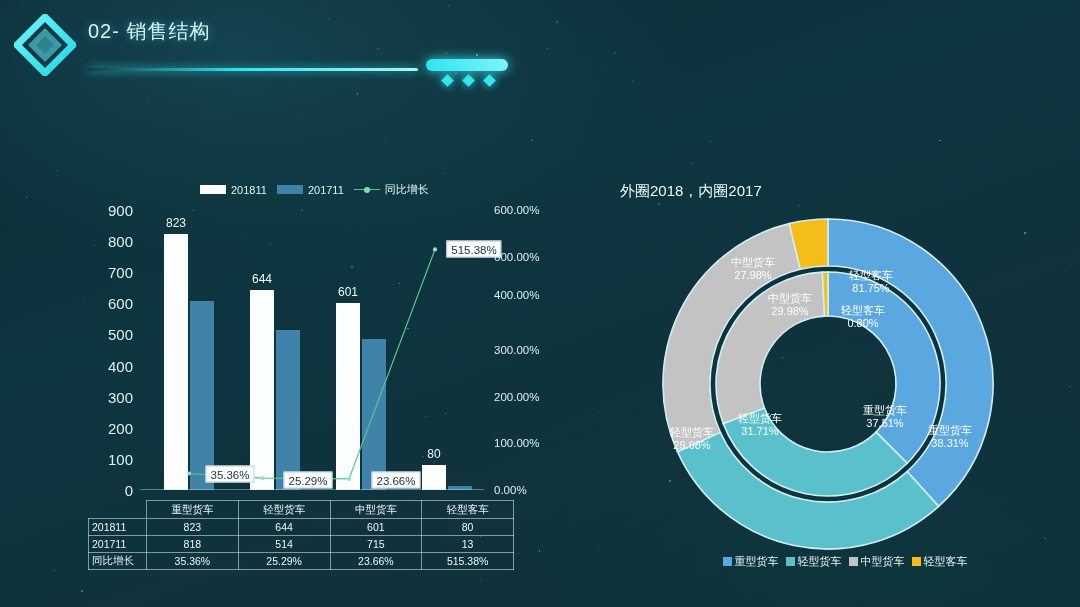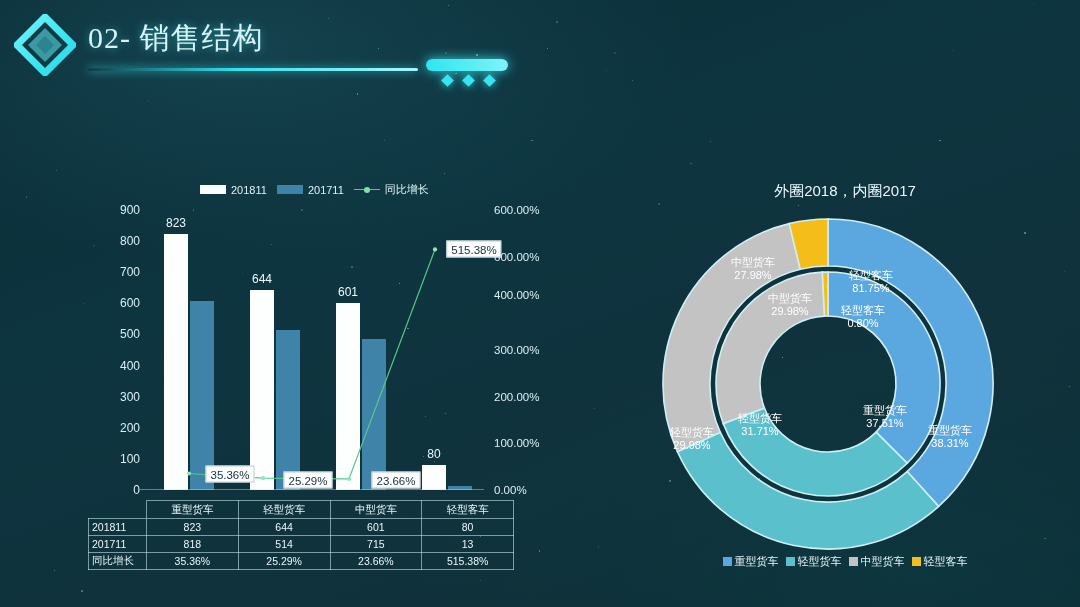--- a/index.html
+++ b/index.html
@@ -16,22 +16,22 @@
       radial-gradient(ellipse 70% 60% at 85% 95%, rgba(14,58,66,0.7) 0%, rgba(12,46,56,0) 70%),
       linear-gradient(160deg, #0a2c35 0%, #0d3540 38%, #10323c 70%, #0b2a33 100%);
     color: #e8f6f8;
     overflow: hidden;
   }
   .stars { position:absolute; inset:0; pointer-events:none; }
   .star { position:absolute; background:#bfe9f0; border-radius:50%; opacity:.35; }
 
   
   .logo { position:absolute; left:14px; top:14px; width:62px; height:62px; }
-  .title { position:absolute; left:88px; top:18px; font-size:30px; letter-spacing:1px;
-           color:#d9f4f8; text-shadow:0 0 9px rgba(60,230,240,.55); white-space:nowrap;font-family:Liberation Serif, serif; }
+  .title { position:absolute; left:88px; top:18px; font-size:20px; letter-spacing:1px;
+           color:#d9f4f8; text-shadow:0 0 9px rgba(60,230,240,.55); white-space:nowrap; }
   .rule { position:absolute; left:88px; top:68px; width:330px; height:3px; border-radius:2px;
           background:linear-gradient(90deg, rgba(35,220,230,0) 0%, #31e2ec 45%, #a9f6fb 100%);
           box-shadow:0 0 8px rgba(50,225,235,.8); }
   .deco-bar { position:absolute; left:426px; top:59px; width:82px; height:12px; border-radius:6px;
               background:linear-gradient(90deg,#2ee6f0,#7ff3f8); box-shadow:0 0 12px rgba(55,230,240,.9); }
   .deco-dia { position:absolute; width:9px; height:9px; background:#35e6f0; transform:rotate(45deg);
               box-shadow:0 0 8px rgba(53,230,240,.95); top:76px; }
 
   
   .para { position:absolute; left:76px; top:96px; width:940px; font-size:17.5px; line-height:25px;
@@ -42,21 +42,21 @@
   .bc-legend { position:absolute; left:104px; top:0px; display:flex; align-items:center; gap:10px;
                font-size:11px; color:#dff3f6; }
   .bc-legend .sw { width:26px; height:9px; display:inline-block; }
   .bc-legend .lgitem { display:flex; align-items:center; gap:5px; }
   .lgline { position:relative; width:26px; height:9px; }
   .lgline:before { content:""; position:absolute; left:0; top:4px; width:26px; height:1.4px; background:#56c98a; }
   .lgline:after  { content:""; position:absolute; left:10px; top:1.5px; width:6px; height:6px;
                    border-radius:50%; background:#7fe0ab; }
 
   .plot { position:absolute; left:44px; top:28px; width:344px; height:280px; }
-  .ylab { position:absolute; right:100%; margin-right:0; font-size:12px; color:#dbeff2;
+  .ylab { position:absolute; right:100%; margin-right:7px; font-size:15px; color:#dbeff2;
           transform:translateY(-50%); white-space:nowrap; }
   .y2lab { position:absolute; left:100%; margin-left:10px; font-size:11.5px; color:#dbeff2;
            transform:translateY(-50%); white-space:nowrap; }
   .axisline { position:absolute; left:0; bottom:0; width:344px; height:1px; background:rgba(190,225,230,.45); }
 
   .bar { position:absolute; bottom:0; }
   .bar.w { background:#fdfefe; }
   .bar.b { background:#3f83a8; }
   .barval { position:absolute; bottom:100%; left:50%; transform:translateX(-50%);
             margin-bottom:4px; font-size:12px; color:#eef9fb; white-space:nowrap; }
@@ -68,21 +68,21 @@
   .dtable { position:absolute; left:88px; top:500px; width:426px; border-collapse:collapse;
             font-size:10.5px; color:#eaf7f9; }
   .dtable td { border:1px solid rgba(195,226,231,.6); text-align:center; height:16px; padding:0 2px;
                white-space:nowrap; }
   .dtable td.rh { width:52px; text-align:left; padding-left:3px; }
   .dtable tr.hdr td { height:17px; }
   .dtable tr.hdr td.rh { border-left:none; border-top:none; border-bottom:none; }
 
   
   .donutwrap { position:absolute; left:620px; top:182px; width:450px; height:400px; }
-  .donut-title { position:absolute; left:0; top:0; width:450px; text-align:center; font-size:15px;
+  .donut-title { position:absolute; left:0; top:0; width:450px; text-align:left; font-size:15px;
                  color:#e9f7f9; }
   .donut-svg { position:absolute; left:38px; top:32px; }
   .dlabel { position:absolute; transform:translate(-50%,-50%); text-align:center; font-size:11px;
             line-height:13px; color:#ffffff; white-space:nowrap; pointer-events:none; }
   .d-legend { position:absolute; left:0; top:372px; width:450px; display:flex; justify-content:center;
               align-items:center; gap:7px; font-size:11px; color:#e7f6f8; }
   .d-legend .li { display:flex; align-items:center; gap:3px; }
   .d-legend .sw { width:9px; height:9px; display:inline-block; }
 </style>
 </head>

